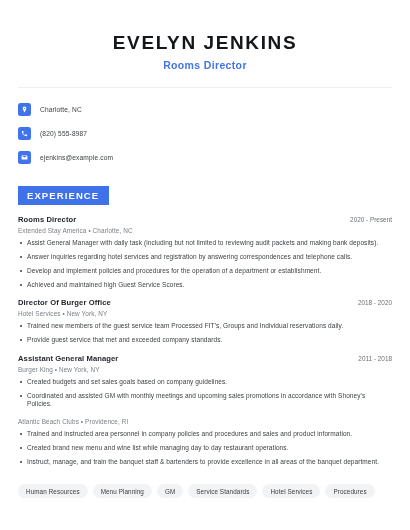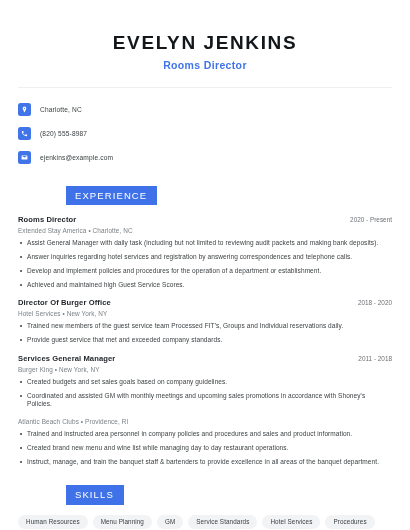--- a/index.html
+++ b/index.html
@@ -74,25 +74,24 @@
     color: #3c4043;
     letter-spacing: 0.15px;
   }
 
   
   .section-badge {
     display: inline-block;
     background: #3f72e8;
     color: #ffffff;
     font-size: 9.5px;
-    font-weight: normal;
+    font-weight: bold;
     letter-spacing: 1.1px;
     padding: 4px 10px 4px 9px;
     line-height: 1.2;
-    margin-left: 48px;
   }
   .section {
     margin-top: 18px;
   }
   .section-body {
     margin-top: 10px;
   }
 
   
   .entry {
@@ -230,21 +229,21 @@
         </div>
         <div class="entry-meta">Hotel Services  •  New York, NY</div>
         <ul class="bullets">
           <li>Trained new members of the guest service team Processed FIT's, Groups and Individual reservations daily.</li>
           <li>Provide guest service that met and exceeded company standards.</li>
         </ul>
       </div>
 
       <div class="entry">
         <div class="entry-head">
-          <span class="entry-role">Services General Manager</span>
+          <span class="entry-role">Assistant General Manager</span>
           <span class="entry-dates">2011 - 2018</span>
         </div>
         <div class="entry-meta">Burger King  •  New York, NY</div>
         <ul class="bullets">
           <li>Created budgets and set sales goals based on company guidelines.</li>
           <li>Coordinated and assisted GM with monthly meetings and upcoming sales promotions in accordance with Shoney's Policies.</li>
         </ul>
       </div>
 
       <div class="entry">
@@ -253,21 +252,20 @@
           <li>Trained and instructed area personnel in company policies and procedures and sales and product information.</li>
           <li>Created brand new menu and wine list while managing day to day restaurant operations.</li>
           <li>Instruct, manage, and train the banquet staff &amp; bartenders to provide excellence in all areas of the banquet department.</li>
         </ul>
       </div>
 
     </div>
   </div>
 
   <div class="section">
-    <div class="section-badge">SKILLS</div>
     <div class="skills-wrap">
       <span class="skill-pill">Human Resources</span>
       <span class="skill-pill">Menu Planning</span>
       <span class="skill-pill">GM</span>
       <span class="skill-pill">Service Standards</span>
       <span class="skill-pill">Hotel Services</span>
       <span class="skill-pill">Procedures</span>
 
     </div>
   </div>

